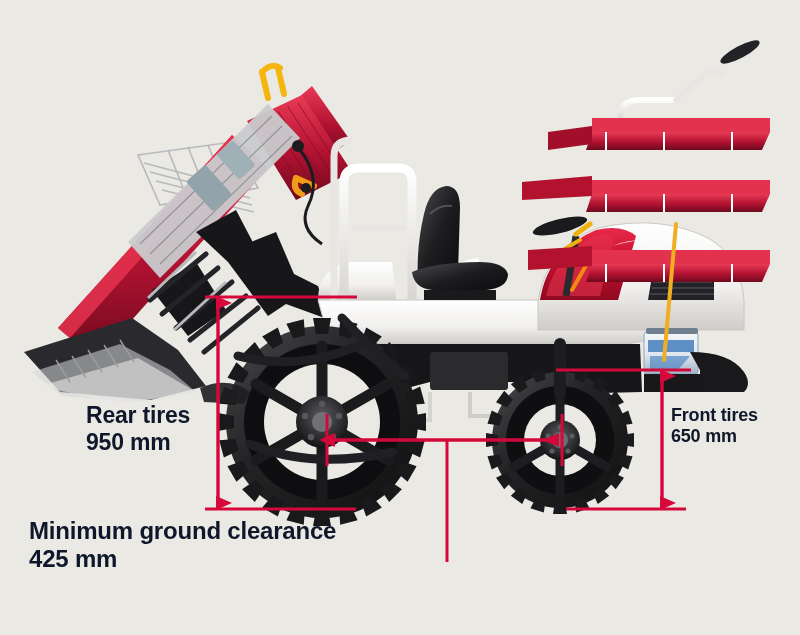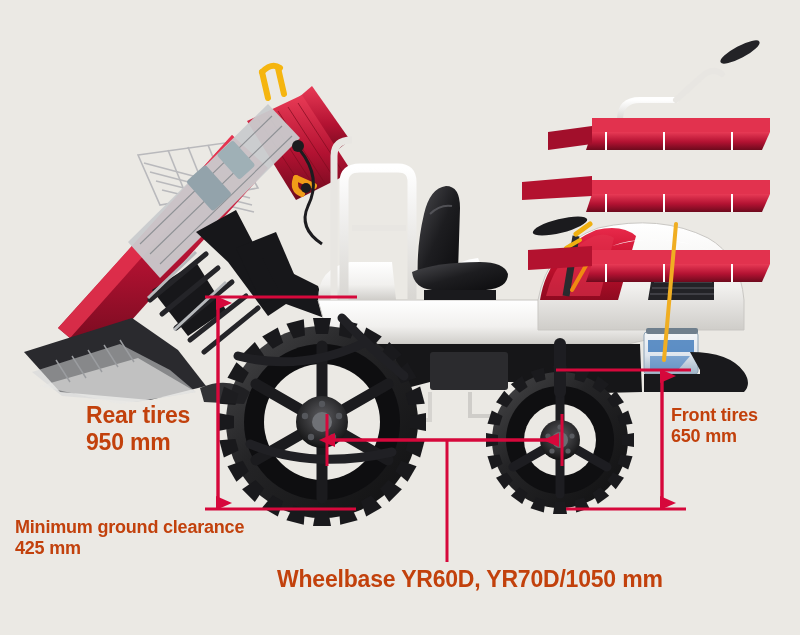--- a/index.html
+++ b/index.html
@@ -13,30 +13,30 @@
   #stage{position:relative;width:800px;height:635px;background:#ebe9e4;overflow:hidden;}
 
   
   #machine{position:absolute;left:0;top:0;width:800px;height:635px;}
 
   
   #annot{position:absolute;left:0;top:0;width:800px;height:635px;}
 
   .lbl{
     position:absolute;
-    color:#c2410c;
+    color:#0f172a;
     font-weight:bold;
     font-family:"Liberation Sans", sans-serif;
     line-height:1.16;
     white-space:pre;
     letter-spacing:-0.2px;
   }
   .lbl-rear      {left:86px;  top:402px; font-size:23px;}
   .lbl-front     {left:671px; top:405px; font-size:18px;}
-  .lbl-clearance {left:15px;  top:517px; font-size:18px;}
+  .lbl-clearance {left:29px;  top:517px; font-size:24px;}
   .lbl-wheelbase {left:277px; top:566px; font-size:23px;}
 </style>
 </head>
 <body>
 
 <div id="stage">
 
   <svg id="machine" viewBox="0 0 800 635">
     <defs>
       <linearGradient id="redBody" x1="0" y1="0" x2="0" y2="1">
@@ -501,15 +501,14 @@
 
     <line x1="447" y1="440" x2="447" y2="562" stroke="#d6083b" stroke-width="3"></line>
   </svg>
 
   <div class="lbl lbl-rear">Rear tires
 950 mm</div>
   <div class="lbl lbl-front">Front tires
 650 mm</div>
   <div class="lbl lbl-clearance">Minimum ground clearance
 425 mm</div>
-  <div class="lbl lbl-wheelbase">Wheelbase YR60D, YR70D/1050 mm</div>
 
 </div>
 
 </body></html>

